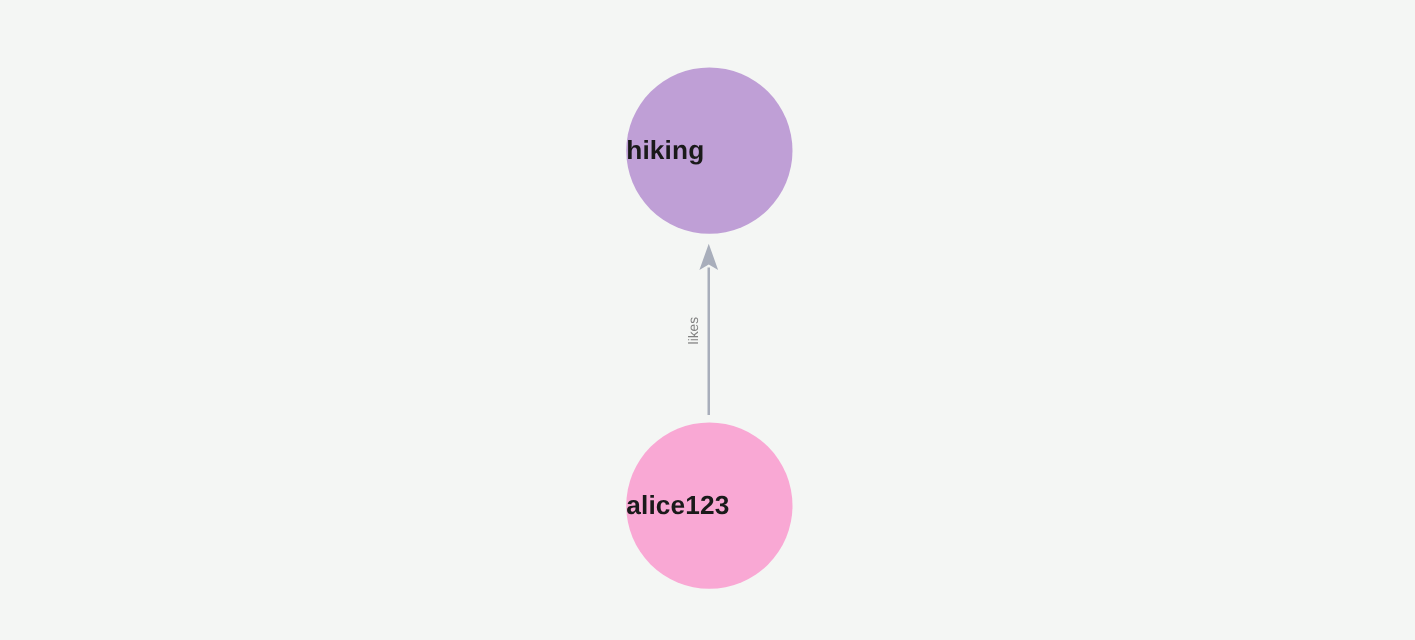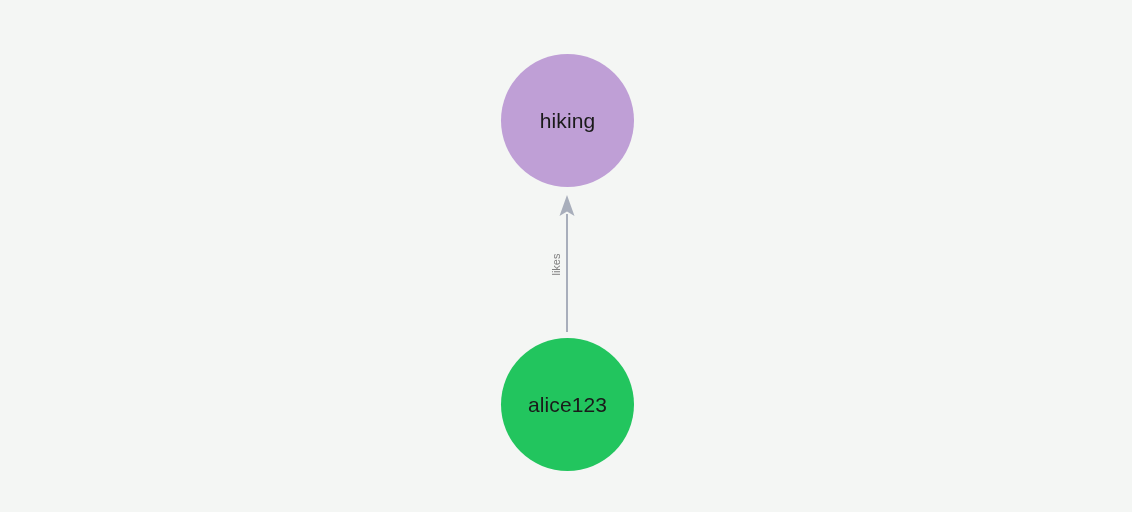--- a/index.html
+++ b/index.html
@@ -26,22 +26,22 @@
     left: 0;
     width: 1132px;
     height: 512px;
     display: block;
   }
   .node-circle {
     position: absolute;
     border-radius: 50%;
     display: flex;
     align-items: center;
-    justify-content: center;
     box-sizing: border-box;
+    font-weight: bold;
   }
   .node-label {
     font-family: "Liberation Sans", sans-serif;
     font-size: 21px;
     color: #1a1a1a;
     line-height: 1;
     white-space: nowrap;
     letter-spacing: 0.1px;
     user-select: none;
   }
@@ -50,21 +50,21 @@
     top: 54px;
     width: 133px;
     height: 133px;
     background: #bf9fd6;
   }
   #node-alice123 {
     left: 501px;
     top: 338px;
     width: 133px;
     height: 133px;
-    background: #22c55e;
+    background: #f9a8d4;
   }
   .edge-label {
     position: absolute;
     font-family: "Liberation Sans", sans-serif;
     font-size: 11px;
     color: #808080;
     white-space: nowrap;
     line-height: 1;
     user-select: none;
     transform: rotate(-90deg);

